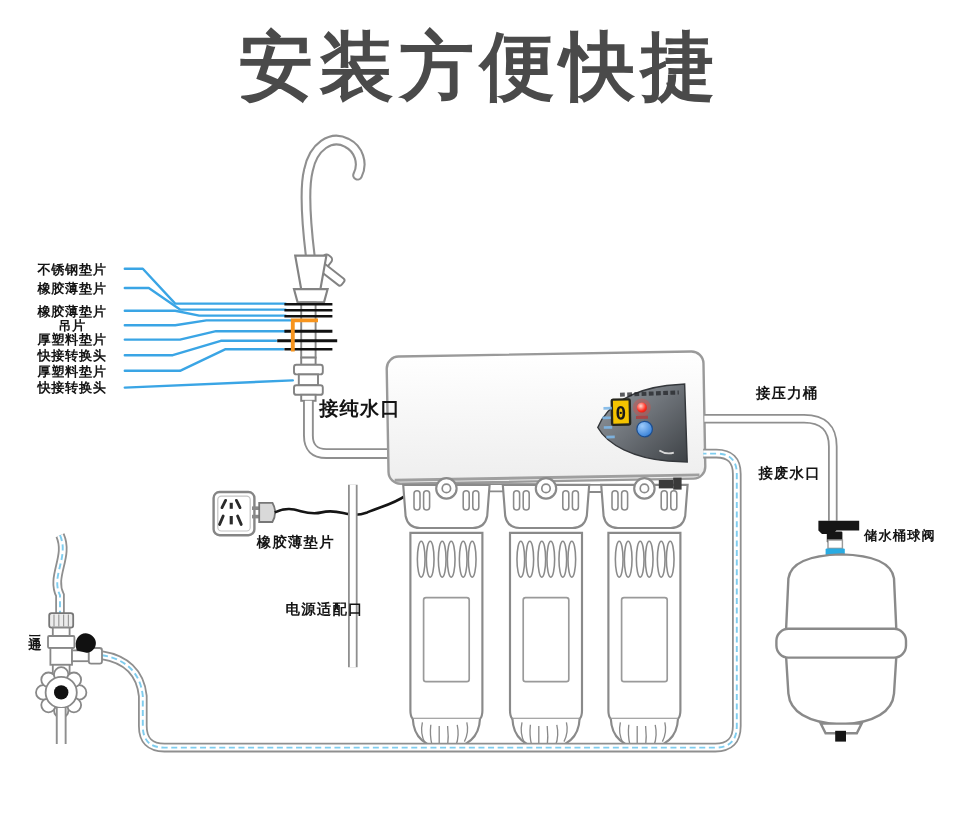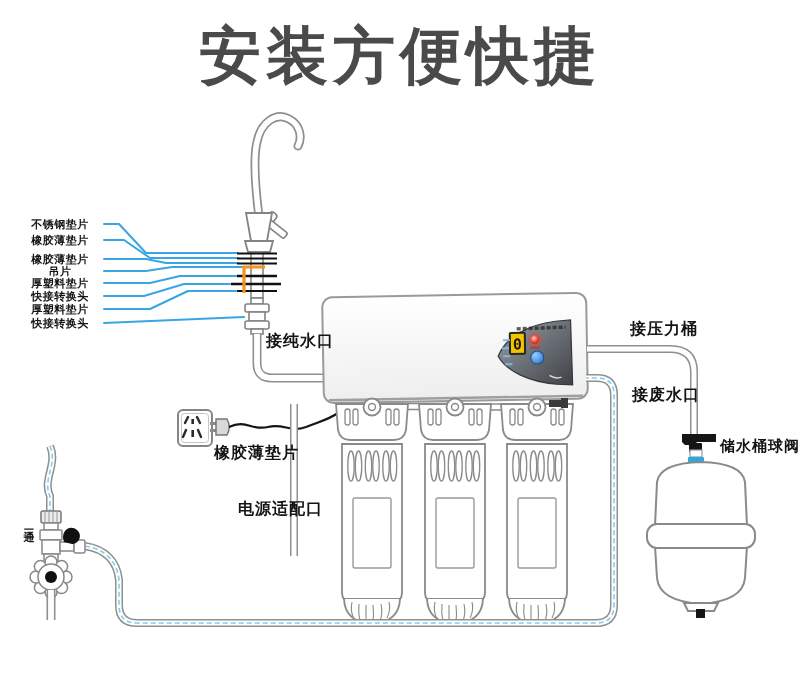--- a/index.html
+++ b/index.html
@@ -6,28 +6,28 @@
   .stage{
     position:relative;width:800px;height:688px;background:#fff;overflow:hidden;
     font-family:"DejaVu Sans","Liberation Sans",sans-serif;
   }
   .page-title{
     position:absolute;left:0;top:22px;width:100%;text-align:center;
     font-size:62px;font-weight:900;color:#4a4a4a;letter-spacing:5px;line-height:1.1;
   }
   svg.diagram{position:absolute;left:0;top:0;}
   .lbl{
-    position:absolute;font-size:16px;font-weight:700;color:#141414;
+    position:absolute;font-size:12px;font-weight:700;color:#141414;
     white-space:nowrap;letter-spacing:1px;line-height:13px;
   }
   .lbl-left{left:18px;width:84px;text-align:center;font-size:11px;letter-spacing:0.5px;}
   .lbl-pure{left:266px;top:334px;font-size:16px;}
   .lbl-press{left:630px;top:322px;}
   .lbl-raw{left:632px;top:388px;}
-  .lbl-tankvalve{left:720px;top:440px;font-size:15px;}
+  .lbl-tankvalve{left:720px;top:440px;font-size:11px;}
   .lbl-power{left:214px;top:446px;}
   .lbl-waste{left:238px;top:502px;}
   .lbl-tee{
     left:22px;top:520px;font-size:11px;letter-spacing:2px;
     writing-mode:vertical-rl;text-orientation:upright;
   }
   .brand{position:absolute;left:342px;top:299px;width:90px;color:#101010;}
   .brand .b-name{font-size:14px;font-weight:900;font-style:italic;letter-spacing:0.5px;}
   .brand .b-reg{font-size:7px;vertical-align:super;font-style:normal;}
   .brand .b-cn{font-size:10.5px;font-weight:700;margin-top:-2px;letter-spacing:2px;}

